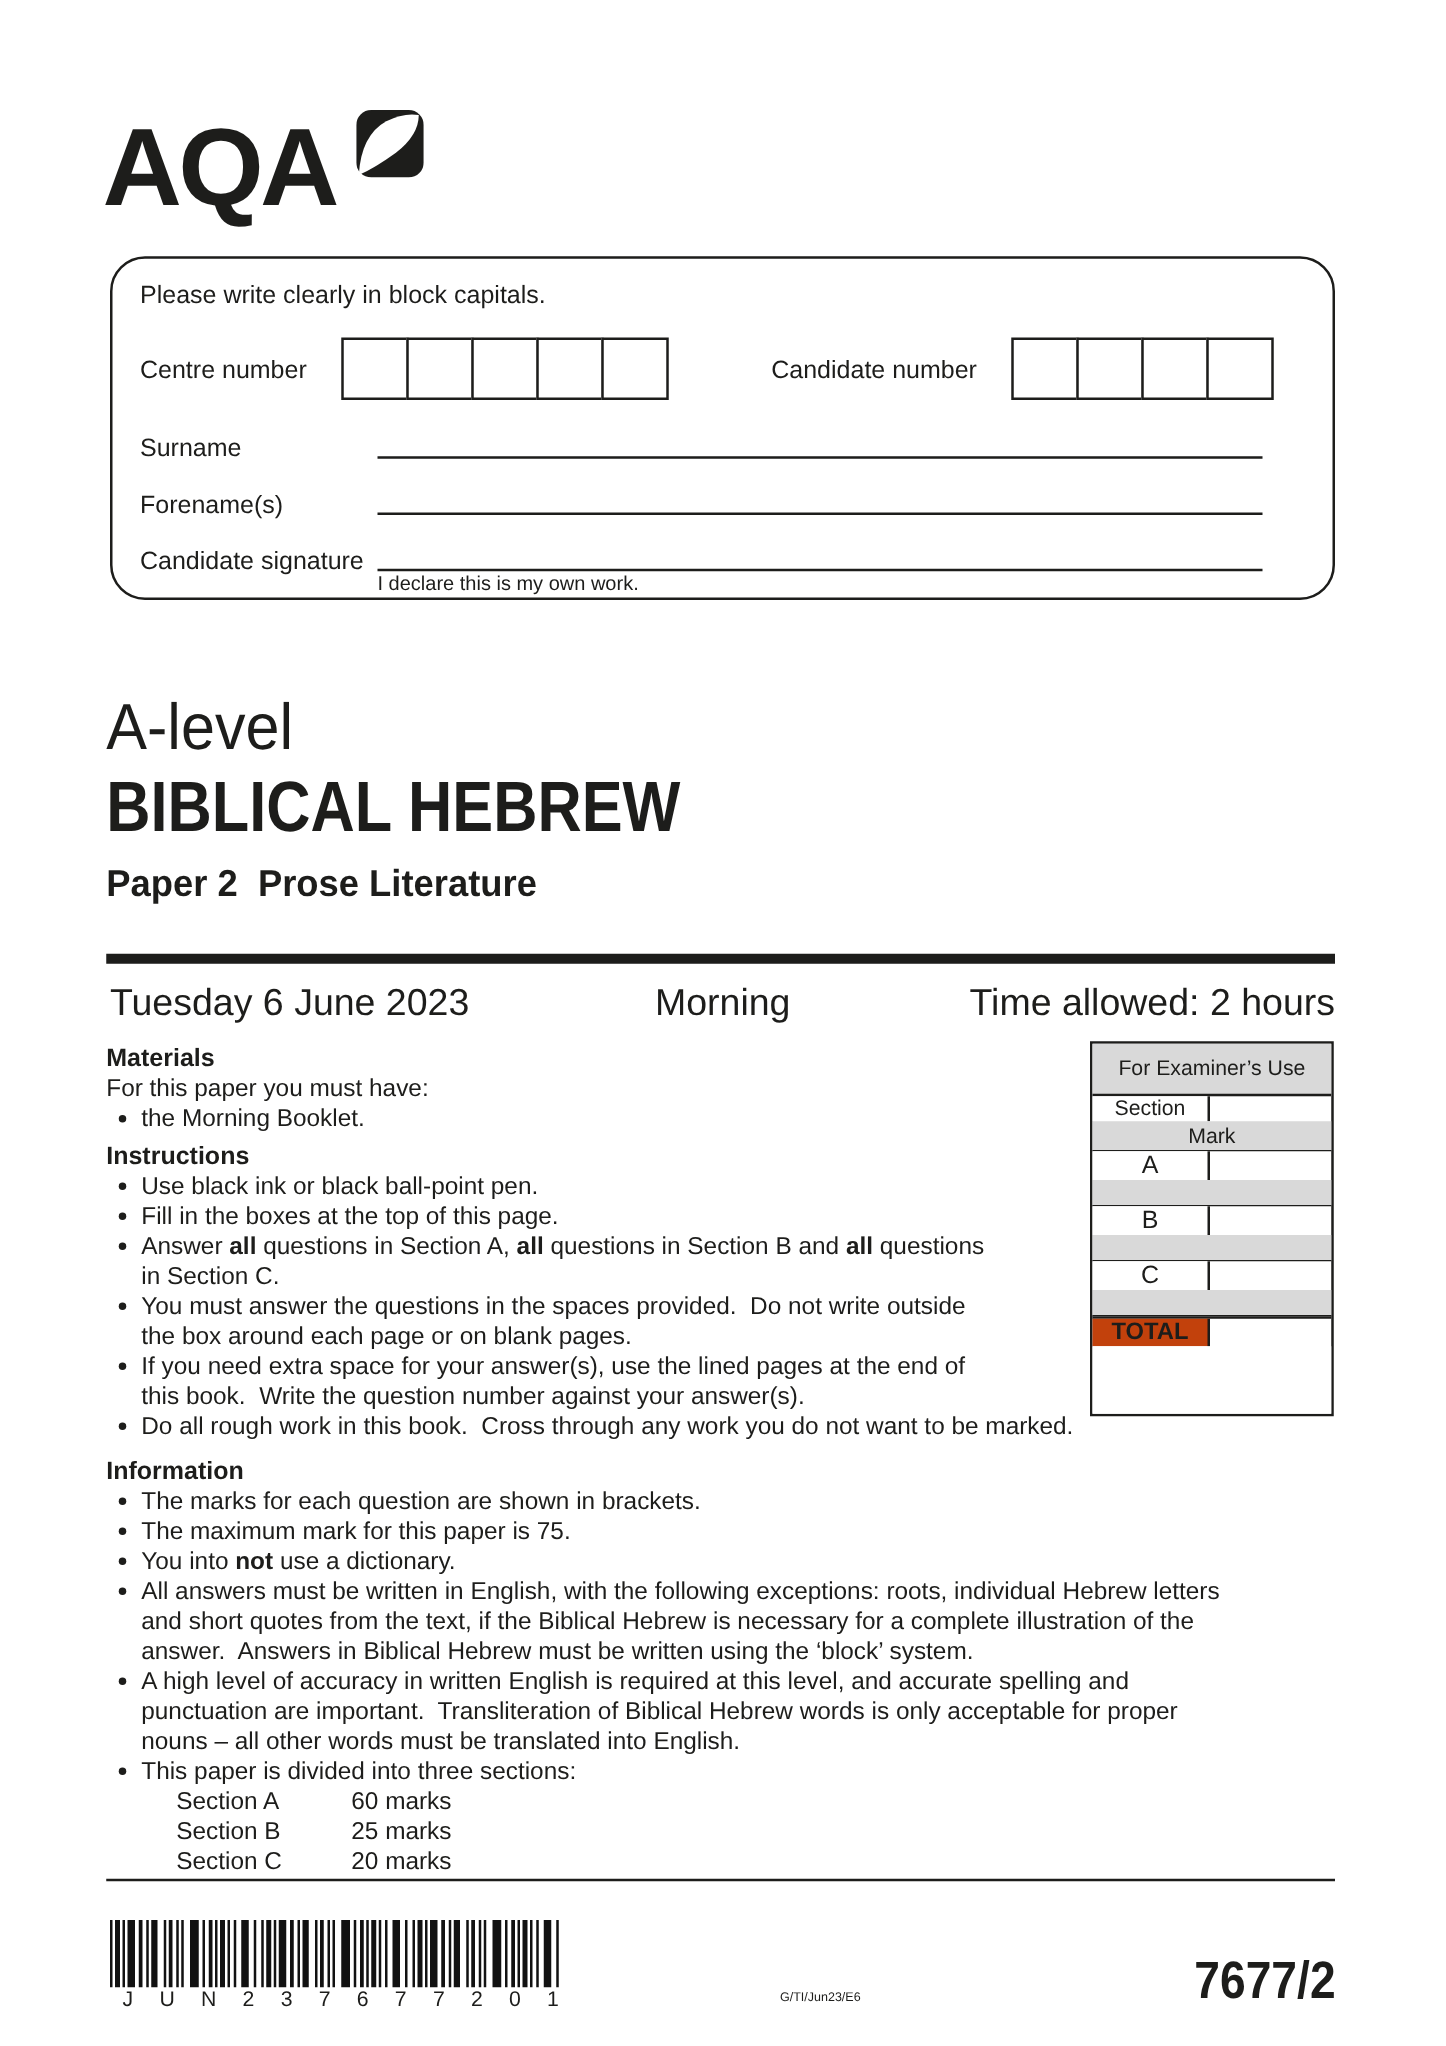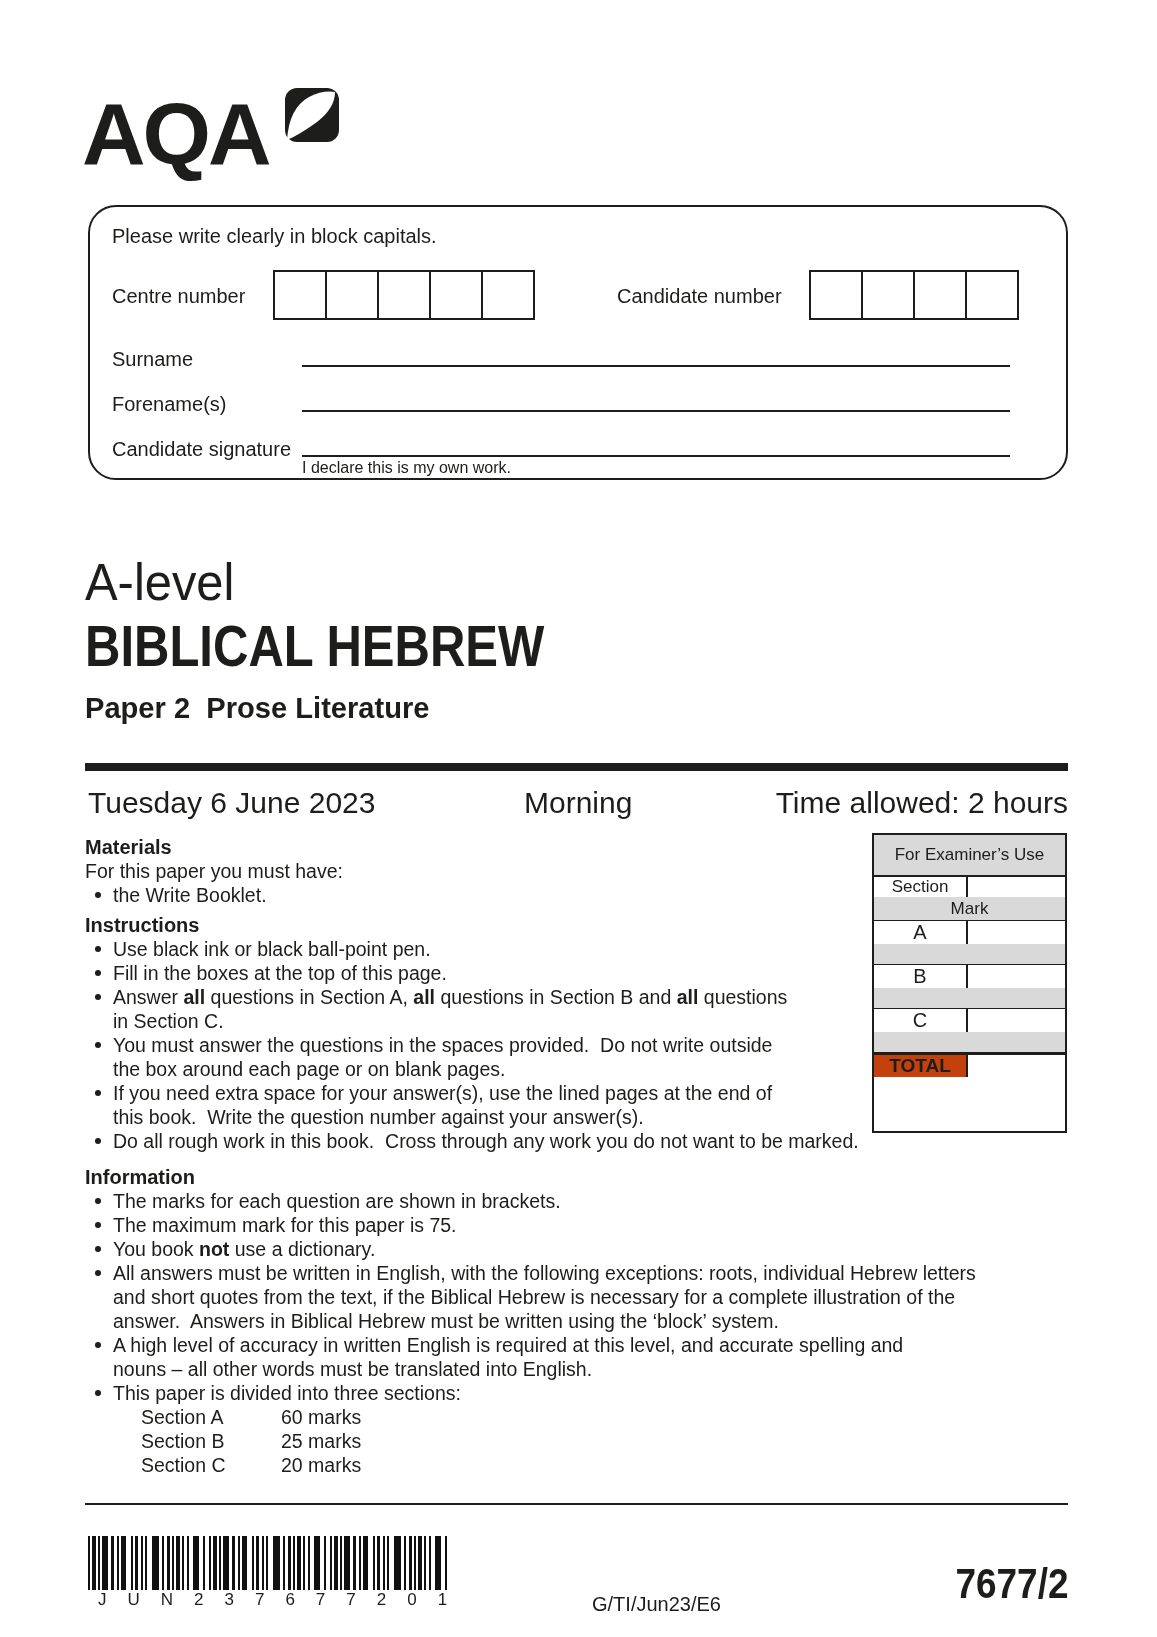--- a/index.html
+++ b/index.html
@@ -57,21 +57,21 @@
   .xrow.letters .xc1{font-size:20px;}
   .xtotal{flex:1;display:flex;border-top:2px solid #1d1d1b;border-bottom:none;}
   .xtotal .xc1{background:#c2410c;font-weight:700;font-size:19px;}
   .xtotal .xc2{background:#fff;}
 
   
   .foot-rule{left:85px;top:1503px;width:983px;height:2px;background:#1d1d1b;}
   .barcode{left:88px;top:1536px;width:370px;height:54px;overflow:hidden;white-space:nowrap;font-size:0;}
   .barcode .bar{display:inline-block;height:54px;background:#111;vertical-align:top;}
   .barcode-label{left:98px;top:1590px;font-size:17px;letter-spacing:21px;white-space:nowrap;}
-  .foot-code{left:592px;top:1593px;font-size:20px;text-align:center;}
+  .foot-code{left:624px;top:1593px;font-size:10px;text-align:center;}
   .paper-code{right:89px;top:1563px;font-size:42px;font-weight:800;line-height:1;transform:scaleX(0.88);transform-origin:right;}
 </style>
 </head>
 <body>
 
 <div class="abs aqa-text">AQA</div>
 <div class="abs aqa-leaf">
   <svg width="54" height="54" viewBox="0 0 54 54">
     <rect x="0" y="0" width="54" height="54" rx="12" fill="#1d1d1b"></rect>
     <path d="M2,52 Q4,20 24,9 Q38,2 50,4 Q50,20 32,34 Q14,47 2,52 Z" fill="#ffffff"></path>
@@ -117,21 +117,21 @@
 
 <div class="abs sess sess-date">Tuesday 6 June 2023</div>
 <div class="abs sess sess-morning">Morning</div>
 <div class="abs sess sess-time">Time allowed: 2 hours</div>
 
 <div class="abs flow">
   <h3>Materials</h3>
   <p>For this paper you must have:</p>
   <ul>
       <li>
-        <span class="bline"><span>the Write Booklet.</span></span>
+        <span class="bline"><span>the Morning Booklet.</span></span>
       </li>
     </ul>
 
   <h3 class="mt6">Instructions</h3>
   <ul>
       <li>
         <span class="bline"><span>Use black ink or black ball-point pen.</span></span>
       </li>
       <li>
         <span class="bline"><span>Fill in the boxes at the top of this page.</span></span>
@@ -155,29 +155,30 @@
 
   <h3 class="mt12">Information</h3>
   <ul>
       <li>
         <span class="bline"><span>The marks for each question are shown in brackets.</span></span>
       </li>
       <li>
         <span class="bline"><span>The maximum mark for this paper is 75.</span></span>
       </li>
       <li>
-        <span class="bline"><span>You book </span><span class="b">not</span><span> use a dictionary.</span></span>
+        <span class="bline"><span>You into </span><span class="b">not</span><span> use a dictionary.</span></span>
       </li>
       <li>
         <span class="bline"><span>All answers must be written in English, with the following exceptions: roots, individual Hebrew letters</span></span>
         <span class="bline"><span>and short quotes from the text, if the Biblical Hebrew is necessary for a complete illustration of the</span></span>
         <span class="bline"><span>answer.&nbsp; Answers in Biblical Hebrew must be written using the ‘block’ system.</span></span>
       </li>
       <li>
         <span class="bline"><span>A high level of accuracy in written English is required at this level, and accurate spelling and</span></span>
+        <span class="bline"><span>punctuation are important.&nbsp; Transliteration of Biblical Hebrew words is only acceptable for proper</span></span>
         <span class="bline"><span>nouns – all other words must be translated into English.</span></span>
       </li>
       <li>
         <span class="bline"><span>This paper is divided into three sections:</span></span>
       </li>
     </ul>
 
   <div>
       <div class="sec-row"><span class="sec-name">Section A</span><span class="sec-marks">60 marks</span></div>
       <div class="sec-row"><span class="sec-name">Section B</span><span class="sec-marks">25 marks</span></div>

